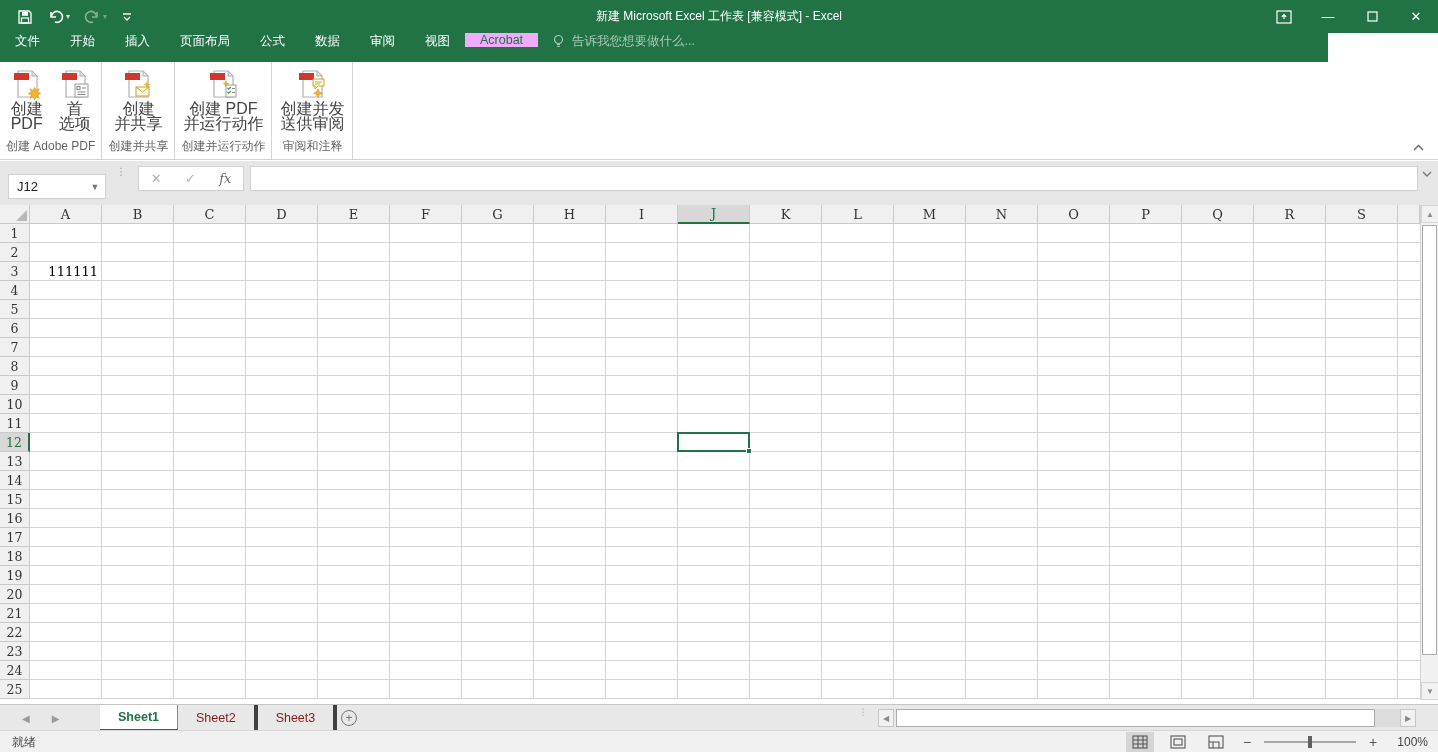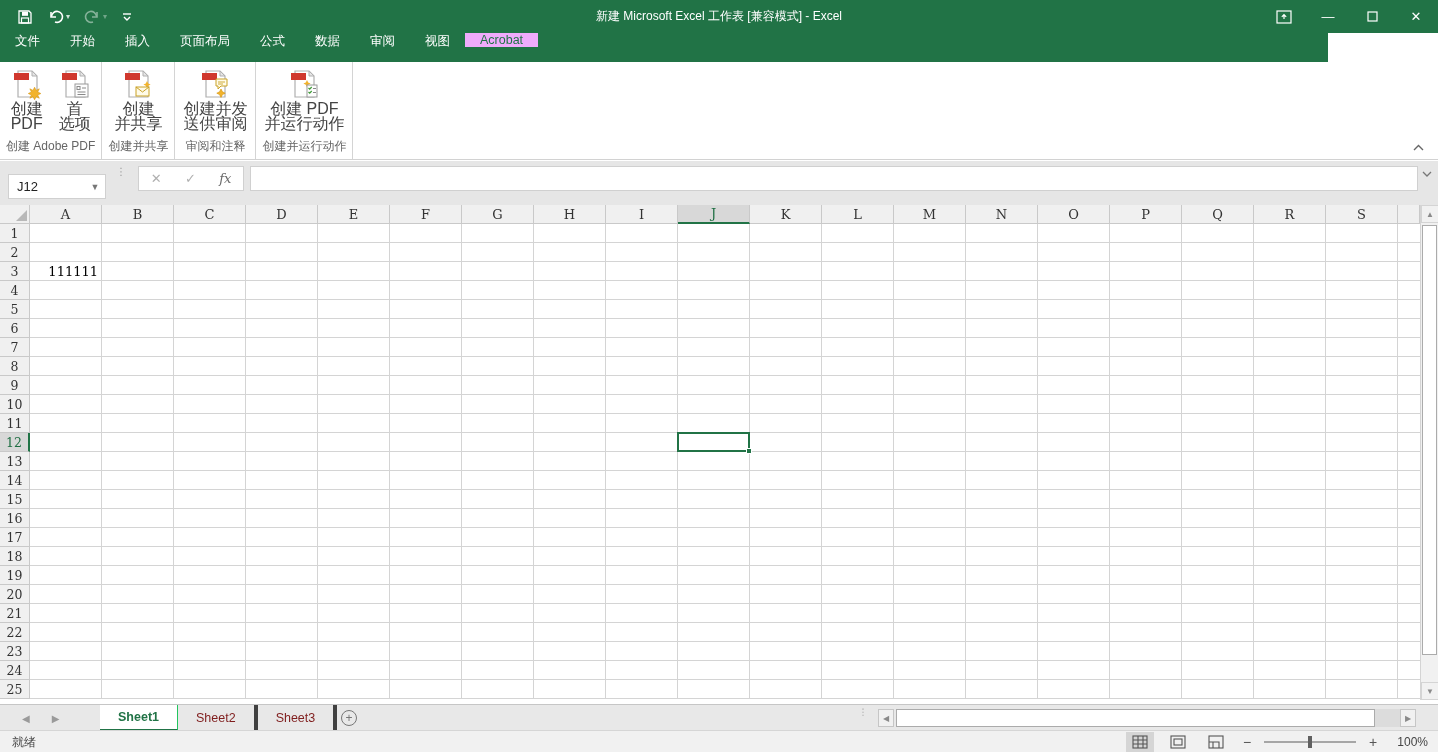--- a/index.html
+++ b/index.html
@@ -148,20 +148,29 @@
 <div class="tabrow">
   <div class="rtab">文件</div>
   <div class="rtab">开始</div>
   <div class="rtab">插入</div>
   <div class="rtab">页面布局</div>
   <div class="rtab">公式</div>
   <div class="rtab">数据</div>
   <div class="rtab">审阅</div>
   <div class="rtab">视图</div>
   <div class="rtab active">Acrobat</div>
+  <div class="tellme">
+    <span>
+      <svg width="13" height="15" viewBox="0 0 13 15">
+          <circle cx="6.5" cy="5.5" r="4" fill="none" stroke="#a9c8b7" stroke-width="1.2"></circle>
+          <path d="M5 10.5h3 M5.3 12.3h2.4" stroke="#a9c8b7" stroke-width="1.2"></path>
+        </svg>
+    </span>
+    <span>告诉我您想要做什么...</span>
+  </div>
 </div>
 <div class="tabrow-right">
   <span>登录</span>
   <span class="share-wrap">
     <span>
       <svg width="16" height="14" viewBox="0 0 16 14">
           <circle cx="7" cy="4" r="2.6" fill="none" stroke="#fff" stroke-width="1.2"></circle>
           <path d="M2.5 13 C2.5 9.8 4.5 8 7 8 C9.5 8 11.5 9.8 11.5 13" fill="none" stroke="#fff" stroke-width="1.2"></path>
           <path d="M12.5 9.5 v3 M11 11 h3" stroke="#fff" stroke-width="1.2"></path>
         </svg>
@@ -225,51 +234,51 @@
   </div>
 
   <div class="rgroup">
     <div class="rgroup-buttons">
       <div class="bigbtn">
         <span>
           <svg width="34" height="34" viewBox="0 0 34 34">
             <path d="M8 4 h14 l5 5 v21 H8 z" fill="#fff" stroke="#b0b0b0" stroke-width="1.2"></path>
             <path d="M22 4 l5 5 h-5 z" fill="#e6e6e6" stroke="#b0b0b0" stroke-width="1"></path>
             <rect x="4" y="6" width="15" height="7" fill="#d0382e"></rect>
-            <path d="M18 12 h11 v7 h-6 l-3 3 v-3 h-2 z" fill="#fffbe8" stroke="#c9a227" stroke-width="1"></path>
-            <path d="M20 15 h7 M20 17 h5" stroke="#c9a227" stroke-width="0.9"></path>
-            <path d="M23 22 l1.4 2.8 2.8 1.4 -2.8 1.4 -1.4 2.8 -1.4 -2.8 -2.8 -1.4 2.8 -1.4 z" fill="#f2b32c" stroke="#d99a16" stroke-width="0.7"></path>
-          </svg>
-        </span>
-        <span class="lbl">创建并发</span>
-        <span class="lbl">送供审阅</span>
-      </div>
-    </div>
-    <div class="rgroup-label">审阅和注释</div>
-  </div>
-
-  <div class="rgroup">
-    <div class="rgroup-buttons">
-      <div class="bigbtn">
-        <span>
-          <svg width="34" height="34" viewBox="0 0 34 34">
-            <path d="M8 4 h14 l5 5 v21 H8 z" fill="#fff" stroke="#b0b0b0" stroke-width="1.2"></path>
-            <path d="M22 4 l5 5 h-5 z" fill="#e6e6e6" stroke="#b0b0b0" stroke-width="1"></path>
-            <rect x="4" y="6" width="15" height="7" fill="#d0382e"></rect>
             <path d="M20 13 l1.2 2.4 2.4 1.2 -2.4 1.2 -1.2 2.4 -1.2 -2.4 -2.4 -1.2 2.4 -1.2 z" fill="#f2b32c"></path>
             <rect x="20" y="18" width="10" height="12" fill="#fdfdfd" stroke="#9a9a9a" stroke-width="1"></rect>
             <path d="M21.5 21 l1.2 1.2 2 -2.2 M21.5 25 l1.2 1.2 2 -2.2" fill="none" stroke="#3d9b35" stroke-width="1.2"></path>
             <path d="M26 21.5 h3 M26 25.5 h3" stroke="#888" stroke-width="1"></path>
           </svg>
         </span>
         <span class="lbl">创建 PDF</span>
         <span class="lbl">并运行动作</span>
       </div>
     </div>
     <div class="rgroup-label">创建并运行动作</div>
+  </div>
+
+  <div class="rgroup">
+    <div class="rgroup-buttons">
+      <div class="bigbtn">
+        <span>
+          <svg width="34" height="34" viewBox="0 0 34 34">
+            <path d="M8 4 h14 l5 5 v21 H8 z" fill="#fff" stroke="#b0b0b0" stroke-width="1.2"></path>
+            <path d="M22 4 l5 5 h-5 z" fill="#e6e6e6" stroke="#b0b0b0" stroke-width="1"></path>
+            <rect x="4" y="6" width="15" height="7" fill="#d0382e"></rect>
+            <path d="M18 12 h11 v7 h-6 l-3 3 v-3 h-2 z" fill="#fffbe8" stroke="#c9a227" stroke-width="1"></path>
+            <path d="M20 15 h7 M20 17 h5" stroke="#c9a227" stroke-width="0.9"></path>
+            <path d="M23 22 l1.4 2.8 2.8 1.4 -2.8 1.4 -1.4 2.8 -1.4 -2.8 -2.8 -1.4 2.8 -1.4 z" fill="#f2b32c" stroke="#d99a16" stroke-width="0.7"></path>
+          </svg>
+        </span>
+        <span class="lbl">创建并发</span>
+        <span class="lbl">送供审阅</span>
+      </div>
+    </div>
+    <div class="rgroup-label">审阅和注释</div>
   </div>
 </div>
 <div class="ribbon-collapse">
   <svg width="11" height="7" viewBox="0 0 11 7">
       <path d="M1 6 L5.5 1.5 L10 6" fill="none" stroke="#666" stroke-width="1.4"></path>
     </svg>
 </div>
 
 <div class="fx-area">
   <div class="namebox">

